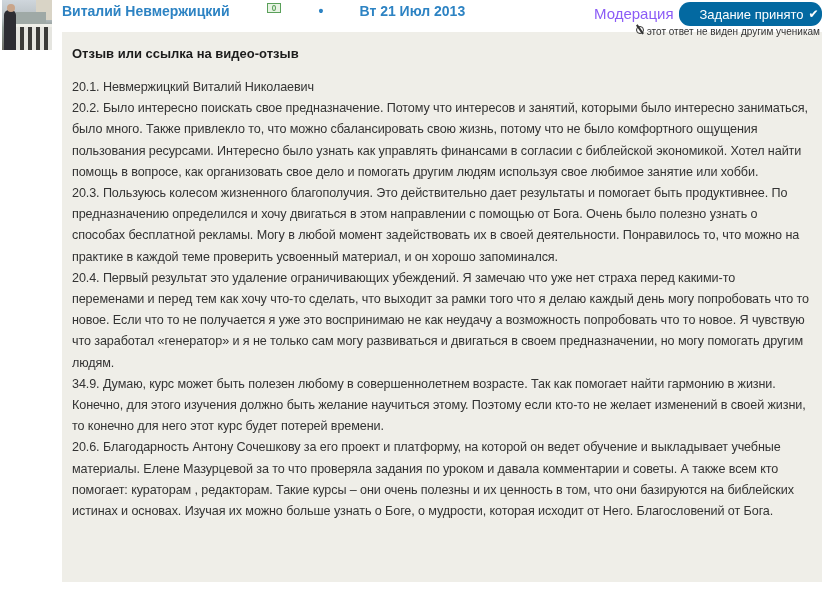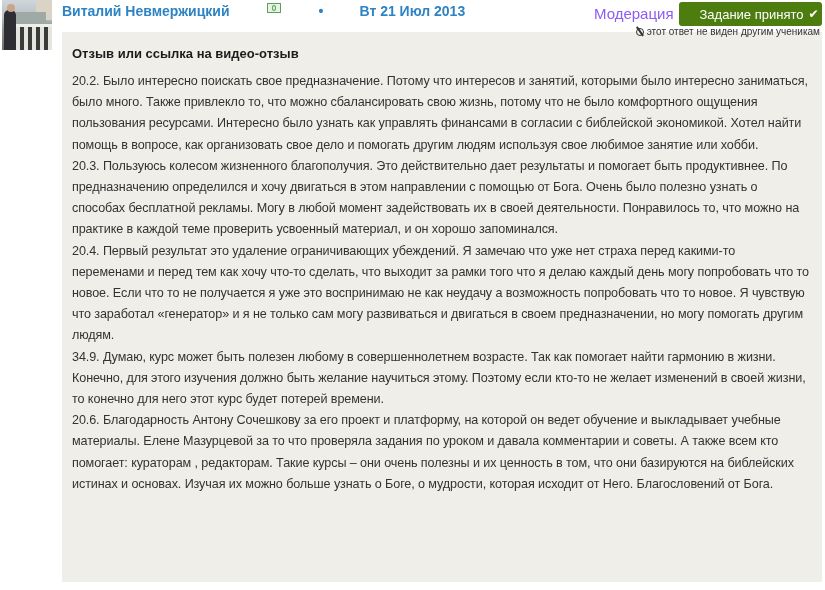--- a/index.html
+++ b/index.html
@@ -83,23 +83,23 @@
       color: #8b5cf6;
       text-decoration: none;
       text-align: center;
     }
     .accepted-btn {
       position: absolute;
       left: 679px;
       top: 2px;
       width: 143px;
       height: 24px;
-      background: #4d7c0f;
+      background: #0369a1;
       color: #ffffff;
-      border-radius: 3px;
+      border-radius: 11px;
       font-size: 13px;
       display: flex;
       align-items: center;
       justify-content: center;
       box-sizing: border-box;
       padding-left: 17px;
     }
     .accepted-btn .check-icon {
       margin-left: 5px;
       font-size: 12px;
@@ -115,21 +115,20 @@
       box-sizing: border-box;
       padding: 12px 12px 0 10px;
     }
     .visibility-note {
       position: absolute;
       right: 2px;
       top: 27px;
       font-size: 10px;
       color: #333333;
       display: flex;
-      align-items: center;
     }
     .visibility-note .eye-slash-icon {
       display: inline-block;
       width: 8px; height: 8px;
       border: 1.5px solid #333;
       border-radius: 50%;
       margin-right: 3px;
       position: relative;
       box-sizing: border-box;
     }
@@ -139,21 +138,21 @@
       left: 2px; top: -3px;
       width: 1.5px; height: 11px;
       background: #333;
       transform: rotate(-35deg);
     }
     .question-title {
       font-weight: bold;
       font-size: 13px;
       color: #1c1c1c;
       margin-top: 2px;
-      margin-bottom: 10px;
+      margin-bottom: 16px;
     }
     .answer-text p {
       margin: 0;
       font-size: 12.6px;
       line-height: 21.2px;
       color: #333333;
       letter-spacing: -0.1px;
     }
     .bottom-hint {
       position: absolute;
@@ -188,20 +187,21 @@
   <span class="check-icon">✔</span>
 </div>
 
 <div class="answer-box">
   <div class="visibility-note" style="top:-6px;">
     <span class="eye-slash-icon"></span>
     <span>этот ответ не виден другим ученикам</span>
   </div>
   <div class="question-title">Отзыв или ссылка на видео-отзыв</div>
   <div class="answer-text">
+    <p>20.1. Невмержицкий Виталий Николаевич</p>
     <p>20.2. Было интересно поискать свое предназначение. Потому что интересов и занятий, которыми было интересно заниматься, было много. Также привлекло то, что можно сбалансировать свою жизнь, потому что не было комфортного ощущения пользования ресурсами. Интересно было узнать как управлять финансами в согласии с библейской экономикой. Хотел найти помощь в вопросе, как организовать свое дело и помогать другим людям используя свое любимое занятие или хобби.</p>
     <p>20.3. Пользуюсь колесом жизненного благополучия. Это действительно дает результаты и помогает быть продуктивнее. По предназначению определился и хочу двигаться в этом направлении с помощью от Бога. Очень было полезно узнать о способах бесплатной рекламы. Могу в любой момент задействовать их в своей деятельности. Понравилось то, что можно на практике в каждой теме проверить усвоенный материал, и он хорошо запоминался.</p>
     <p>20.4. Первый результат это удаление ограничивающих убеждений. Я замечаю что уже нет страха перед какими-то переменами и перед тем как хочу что-то сделать, что выходит за рамки того что я делаю каждый день могу попробовать что то новое. Если что то не получается я уже это воспринимаю не как неудачу а возможность попробовать что то новое. Я чувствую что заработал «генератор» и я не только сам могу развиваться и двигаться в своем предназначении, но могу помогать другим людям.</p>
     <p>34.9. Думаю, курс может быть полезен любому в совершеннолетнем возрасте. Так как помогает найти гармонию в жизни. Конечно, для этого изучения должно быть желание научиться этому. Поэтому если кто-то не желает изменений в своей жизни, то конечно для него этот курс будет потерей времени.</p>
     <p>20.6. Благодарность Антону Сочешкову за его проект и платформу, на которой он ведет обучение и выкладывает учебные материалы. Елене Мазурцевой за то что проверяла задания по уроком и давала комментарии и советы. А также всем кто помогает: кураторам , редакторам. Такие курсы – они очень полезны и их ценность в том, что они базируются на библейских истинах и основах. Изучая их можно больше узнать о Боге, о мудрости, которая исходит от Него. Благословений от Бога.</p>
   </div>
 </div>
 
 <div class="bottom-hint">
   

